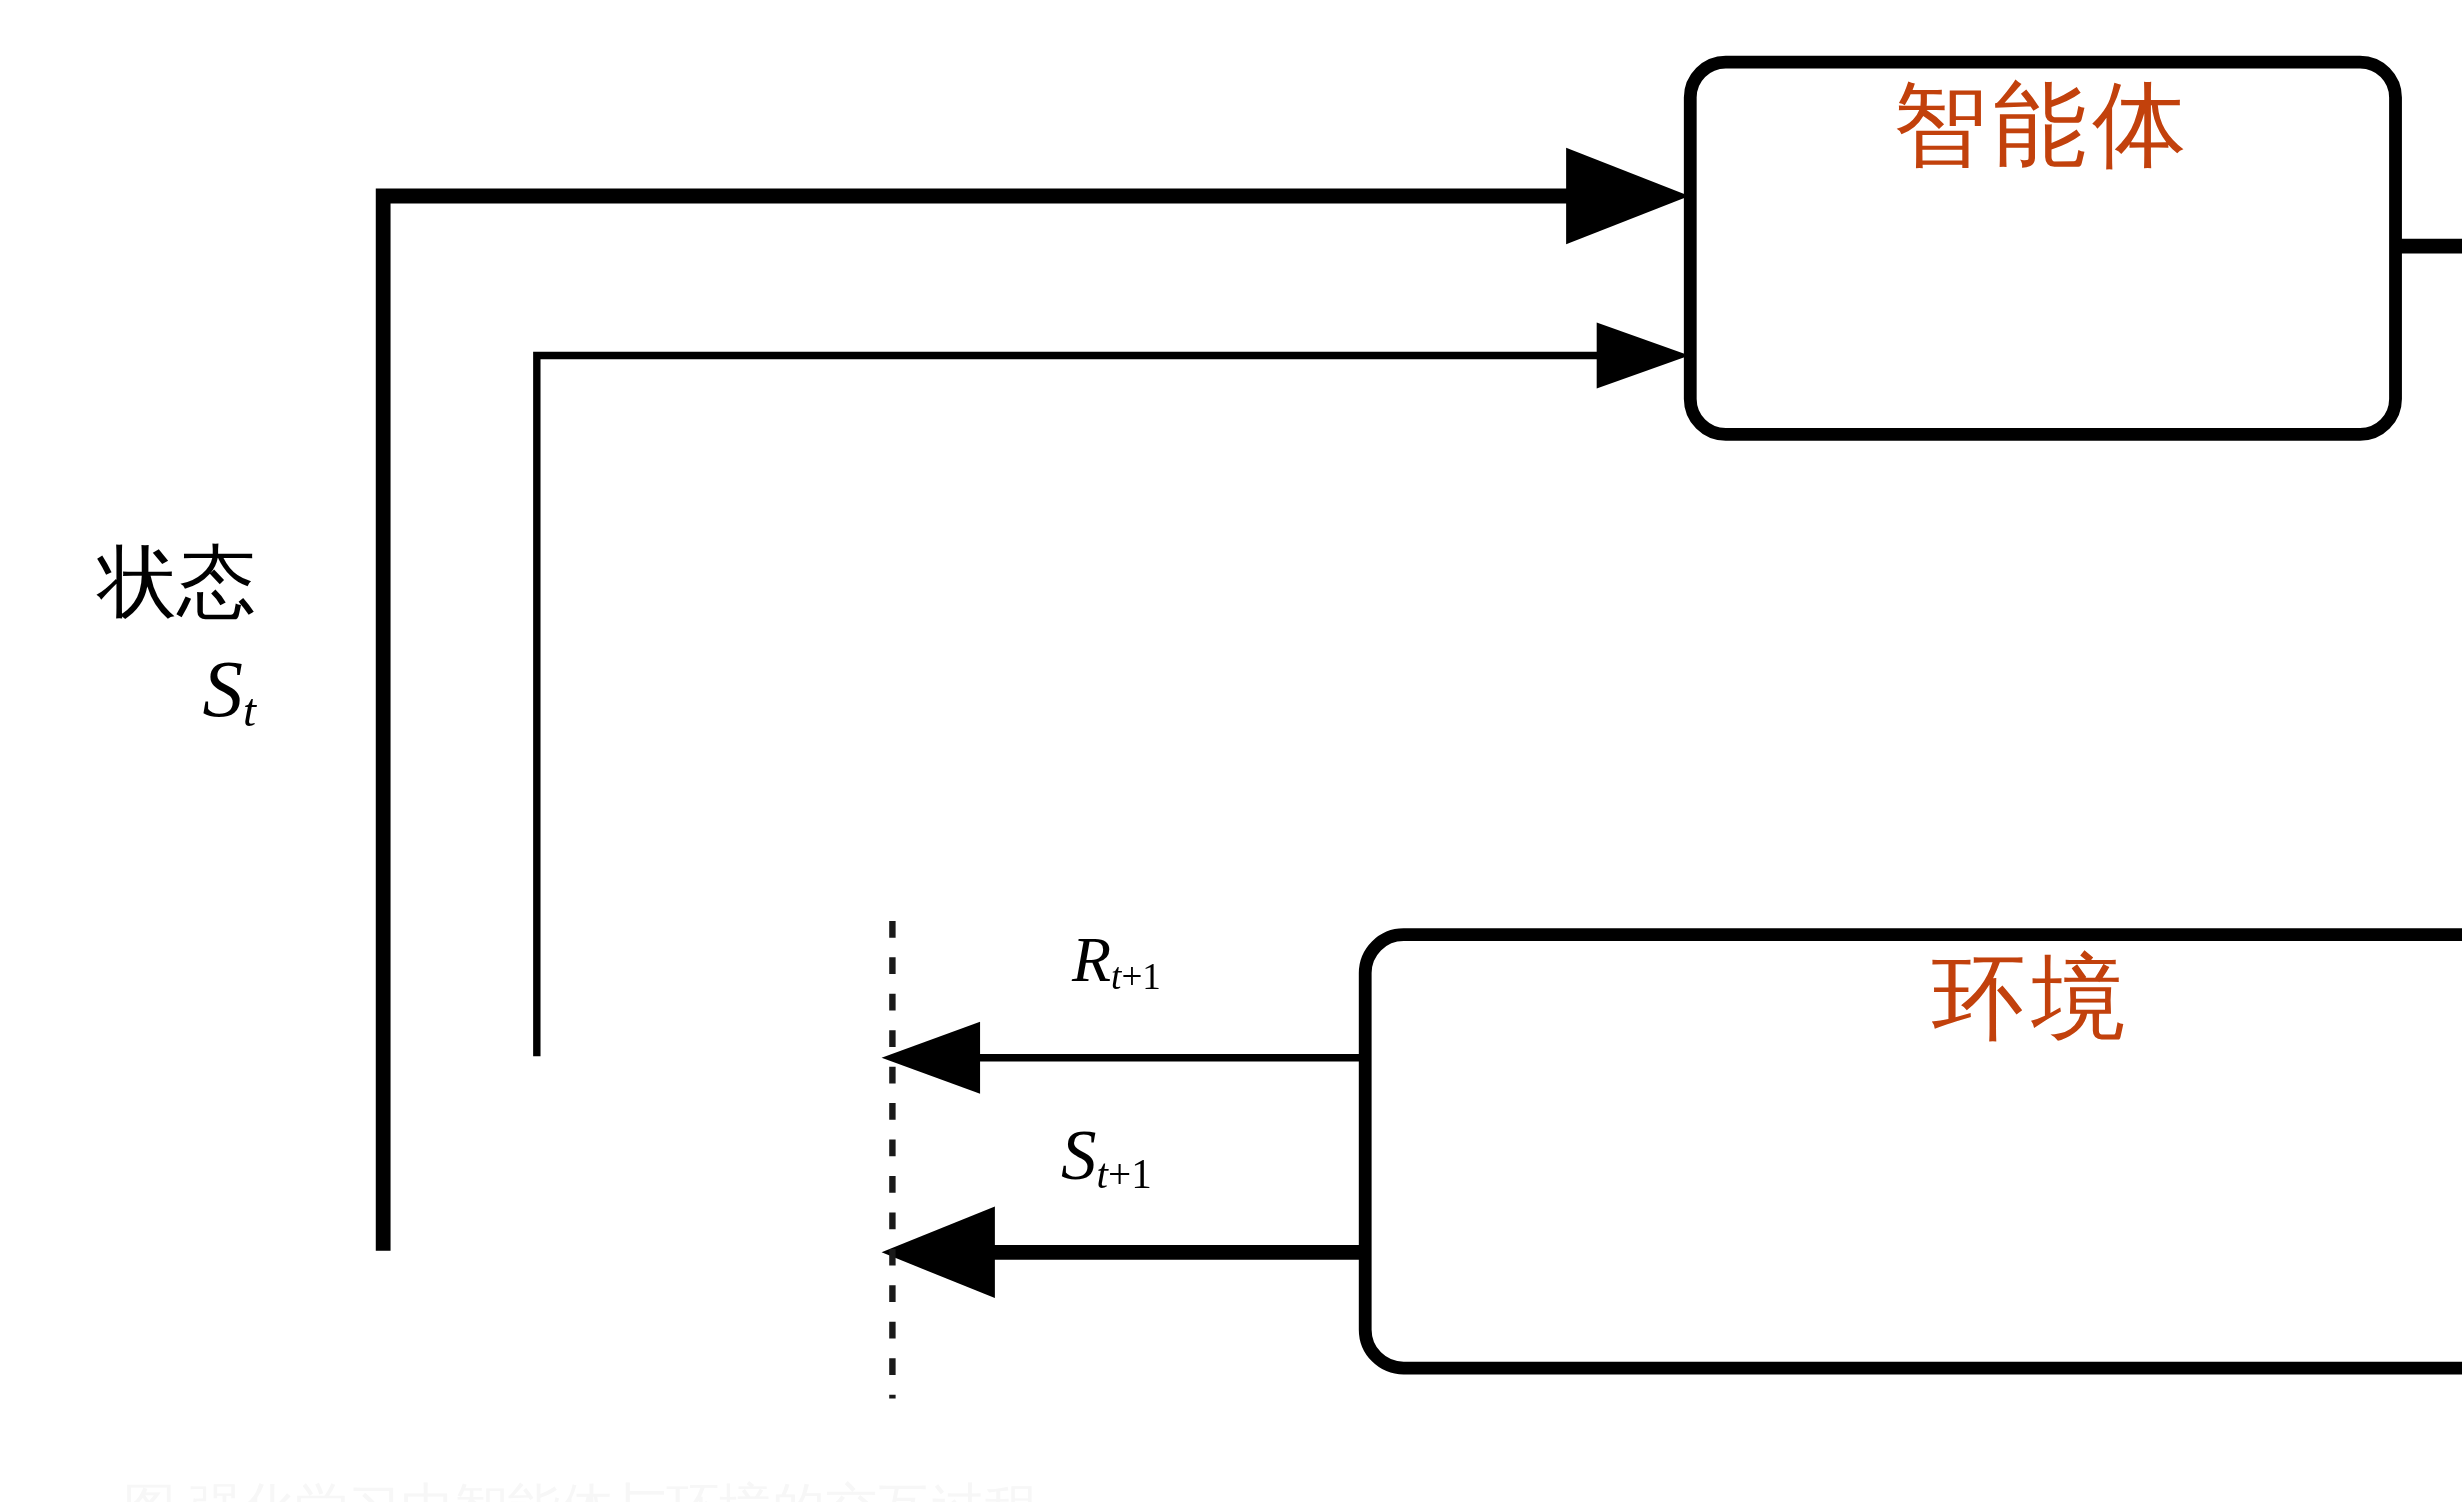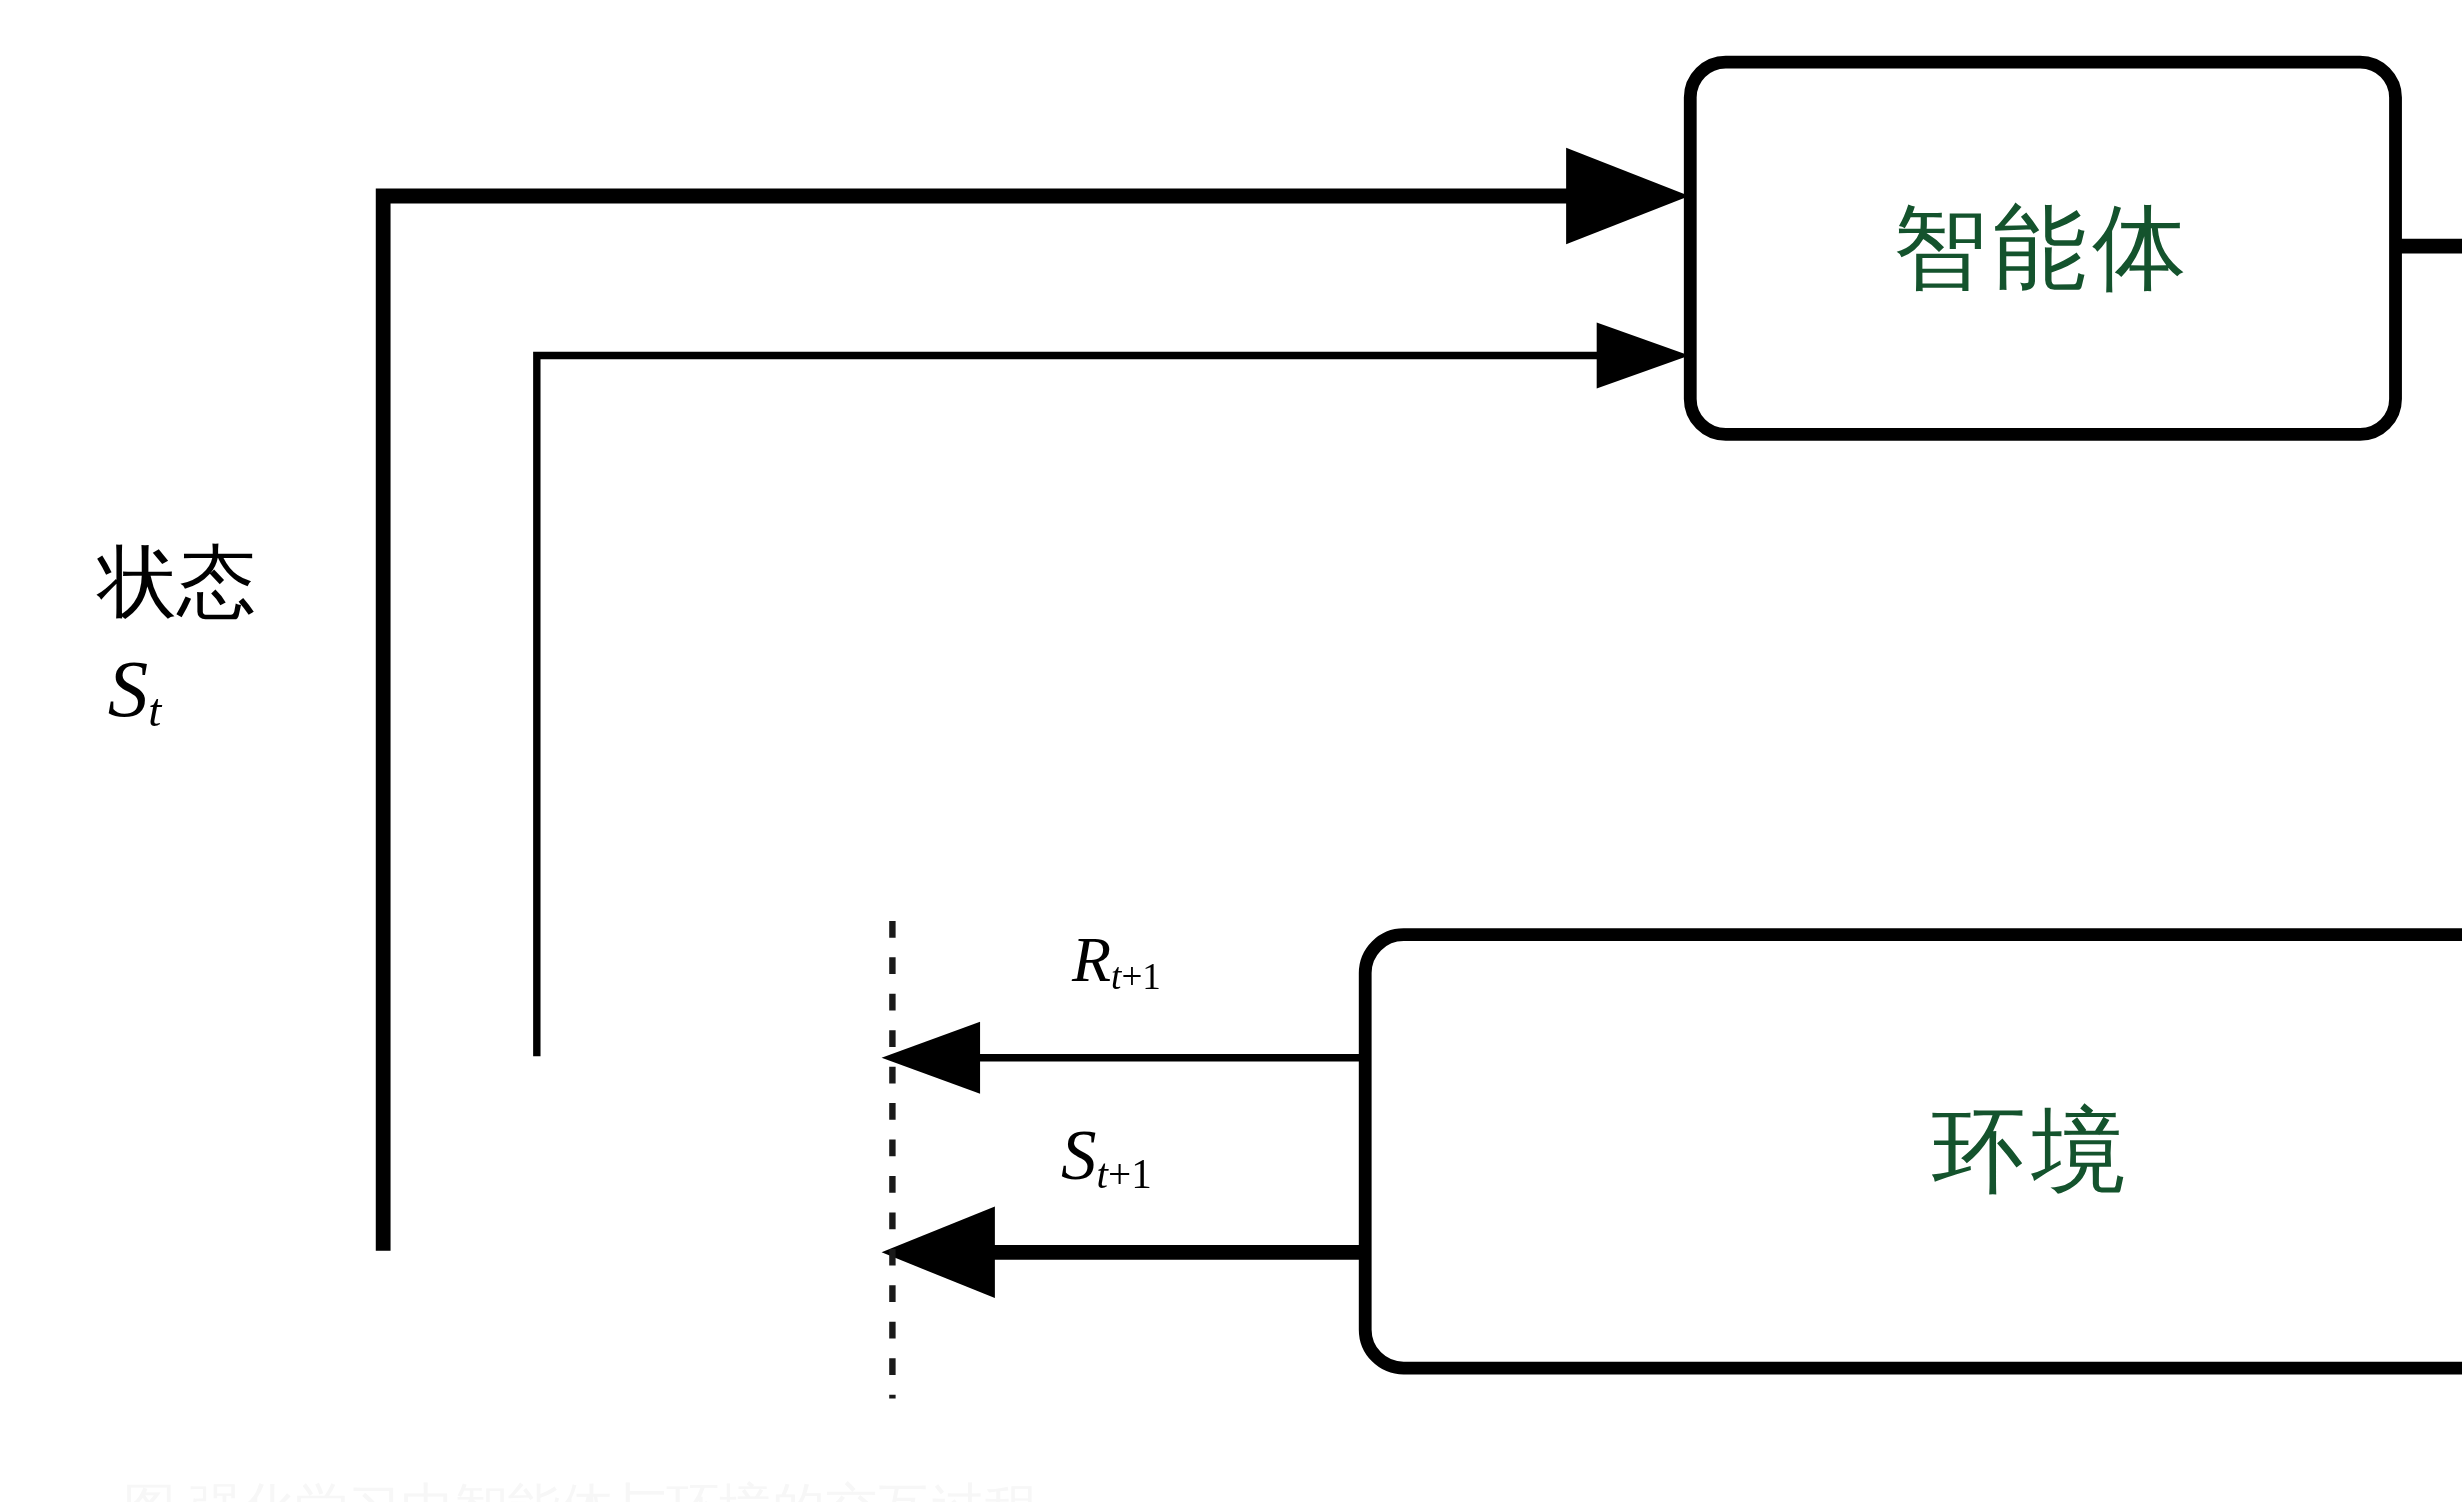--- a/index.html
+++ b/index.html
@@ -5,23 +5,23 @@
   html,body{margin:0;padding:0;background:#ffffff;}
   body{
     font-family:"Liberation Serif", serif;
     width:3940px;height:1502px;position:relative;overflow:hidden;
   }
   #stage{position:absolute;left:0;top:0;width:3940px;height:1502px;}
   svg.layer{position:absolute;left:0;top:0;width:3940px;height:1502px;}
 
   .node-label{
     position:absolute;
-    display:flex;align-items:center;justify-content:center;
+    display:flex;align-items:flex-start;justify-content:center;
     font-family:"Liberation Serif", serif;
-    color:#14532d;
+    color:#c2410c;
     white-space:nowrap;
     letter-spacing:0.06em;
   }
   .edge-label{
     position:absolute;
     font-family:"Liberation Serif", serif;
     color:#000;
     white-space:nowrap;
   }
   .cjk{font-family:"Liberation Serif","DejaVu Serif",serif;}
@@ -80,21 +80,21 @@
   </svg>
 
   <div class="node-label cjk" style="left:1690px;top:62px;width:705px;height:372px;font-size:94px;">
     <span>智能体</span>
   </div>
 
   <div class="node-label cjk" style="left:1365px;top:935px;width:1333px;height:433px;font-size:94px;">
     <span>环境</span>
   </div>
 
-  <div class="edge-label" style="left:98px;top:542px;text-align:left;">
+  <div class="edge-label" style="left:98px;top:542px;text-align:right;">
     <div class="cjk" style="font-size:79px;line-height:1.05;">状态</div>
     <div style="font-size:81px;line-height:1.35;margin-top:9.8px;padding-left:9.8px;">
       <span class="mathitalic">S</span><span class="sub">t</span>
     </div>
   </div>
 
 
   <div class="edge-label" style="left:1072px;top:923px;font-size:64px;">
     <span class="mathitalic">R</span><span class="sub"><span>t</span><span class="subnum">+</span><span class="subnum">1</span></span>
   </div>

